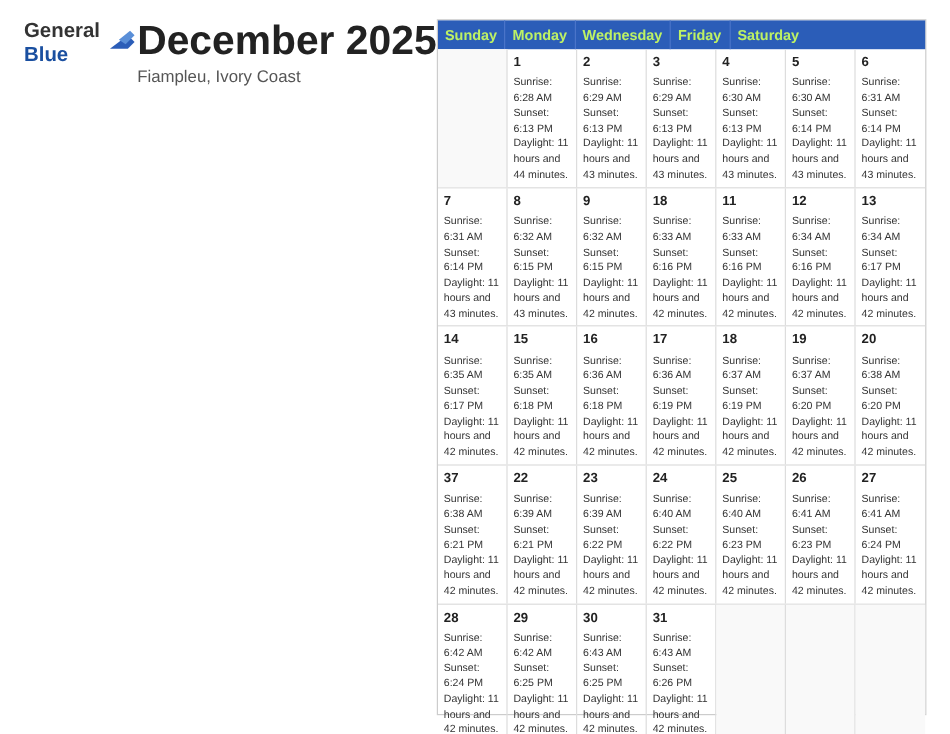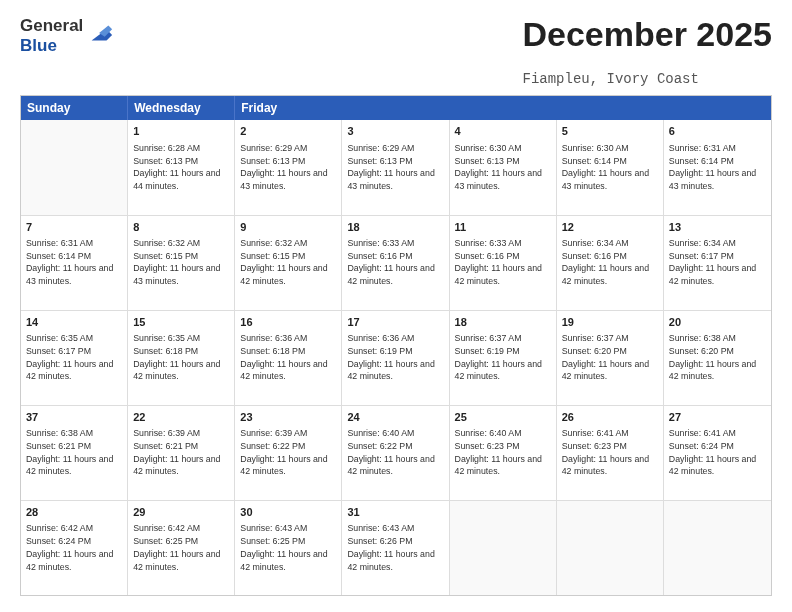--- a/index.html
+++ b/index.html
@@ -9,21 +9,21 @@
       width: 792px;
       height: 612px;
       overflow: hidden;
     }
     .page {
       width: 792px;
       height: 612px;
       background: #fff;
       padding: 16px 20px 16px 20px;
       display: flex;
-      flex-direction: column;
+      flex-direction: row;
     }
     .header {
       display: flex;
       justify-content: space-between;
       align-items: flex-start;
       margin-bottom: 8px;
     }
     .logo {
       display: flex;
       align-items: center;
@@ -44,36 +44,35 @@
     }
     .month-title {
       font-size: 34px;
       font-weight: bold;
       color: #222;
       line-height: 1.1;
     }
     .location {
       font-size: 14px;
       color: #555;
-      margin-top: 18px;
-      font-family: Liberation Mono, monospace;
+      margin-top: 2px;
     }
     .calendar {
       flex: 1;
       display: flex;
       flex-direction: column;
       border: 1px solid #ccc;
     }
     .cal-header-row {
       display: grid;
       grid-template-columns: repeat(7, 1fr);
       background: #2b5db8;
     }
     .cal-header-cell {
-      color: #ffffff;
+      color: #bef264;
       font-size: 12px;
       font-weight: bold;
       padding: 5px 6px;
       border-right: 1px solid #4a74c9;
       text-align: left;
     }
     .cal-header-cell:last-child { border-right: none; }
     .cal-body {
       flex: 1;
       display: flex;
@@ -126,22 +125,24 @@
     </div>
     <div class="title-block">
       <div class="month-title">December 2025</div>
       <div class="location">Fiampleu, Ivory Coast</div>
     </div>
   </div>
 
   <div class="calendar">
     <div class="cal-header-row">
     <div class="cal-header-cell">Sunday</div>
+        <div class="cal-header-cell">Monday</div>
         <div class="cal-header-cell">Wednesday</div>
         <div class="cal-header-cell">Friday</div>
+        <div class="cal-header-cell">Saturday</div>
       </div>
     <div class="cal-body">
     <div class="cal-row">
           <div class="cal-cell empty"></div>
           <div class="cal-cell">
             <div class="day-number">1</div>
             <div class="cell-detail" style="white-space: pre-line;">Sunrise: 6:28 AM
 Sunset: 6:13 PM
 Daylight: 11 hours and 44 minutes.</div>
           </div>

